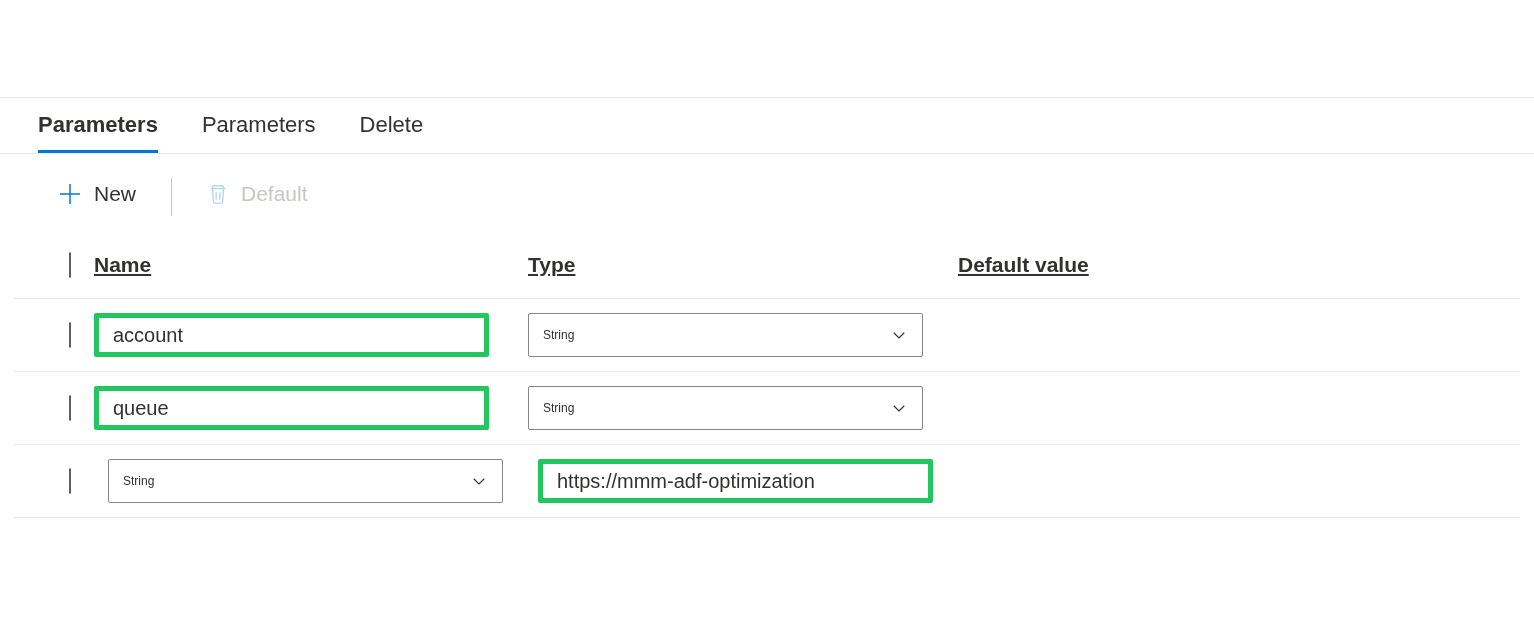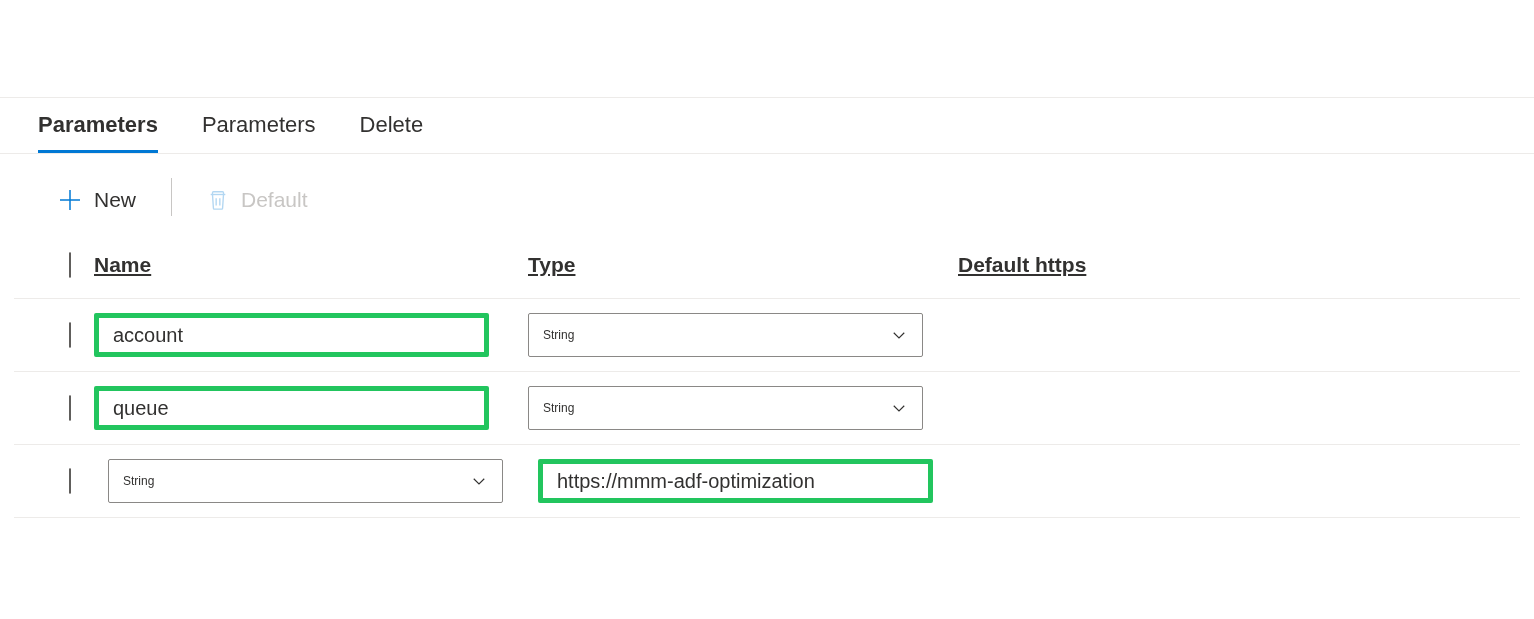--- a/index.html
+++ b/index.html
@@ -30,21 +30,21 @@
       cursor: pointer;
       color: #323130;
       border-bottom: 3px solid transparent;
     }
     .tab.active {
       font-weight: 600;
       border-bottom: 3px solid #0078d4;
     }
     .toolbar {
       display: flex;
-      align-items: flex-end;
+      align-items: flex-start;
       padding: 24px 38px 24px 50px;
       gap: 15px;
     }
     .toolbar-btn {
       display: flex;
       align-items: center;
       gap: 12px;
       background: none;
       border: none;
       font-size: 21px;
@@ -192,21 +192,21 @@
   </button>
 </div>
 
 <div class="table">
   <div class="row header">
     <div class="col-check">
       <div class="checkbox"></div>
     </div>
     <div class="col-name"><span class="header-label">Name</span></div>
     <div class="col-type"><span class="header-label">Type</span></div>
-    <div class="col-default"><span class="header-label">Default https</span></div>
+    <div class="col-default"><span class="header-label">Default value</span></div>
   </div>
 
   <div class="row">
     <div class="col-check">
       <div class="checkbox"></div>
     </div>
     <div class="col-name">
       <input class="text-input" value="account" style="">
     </div>
     <div class="col-type">

